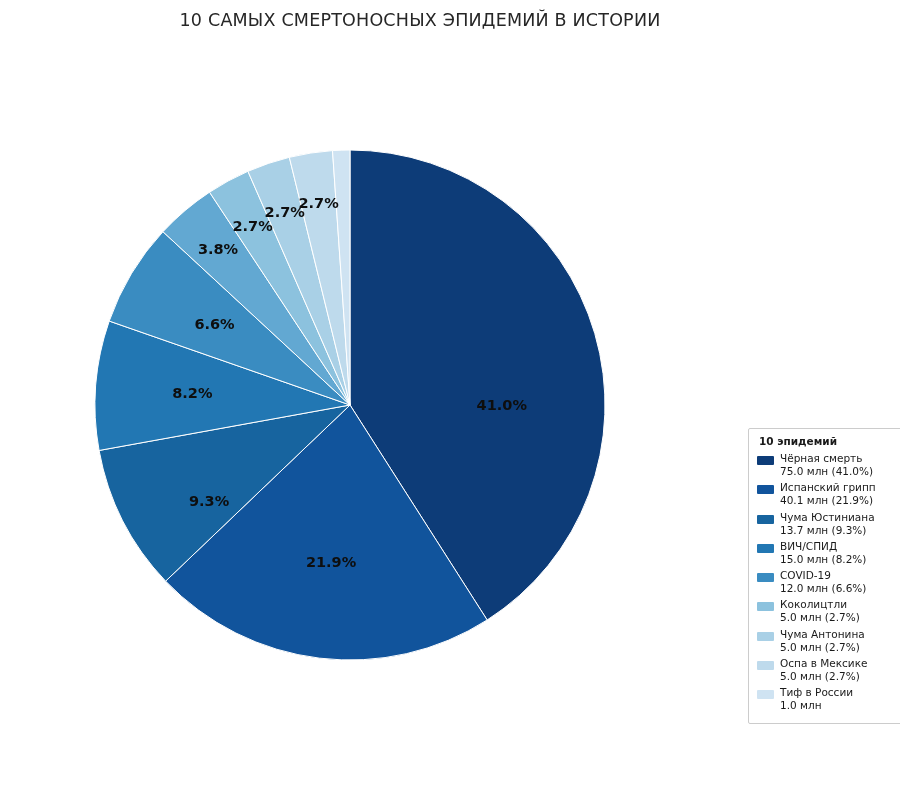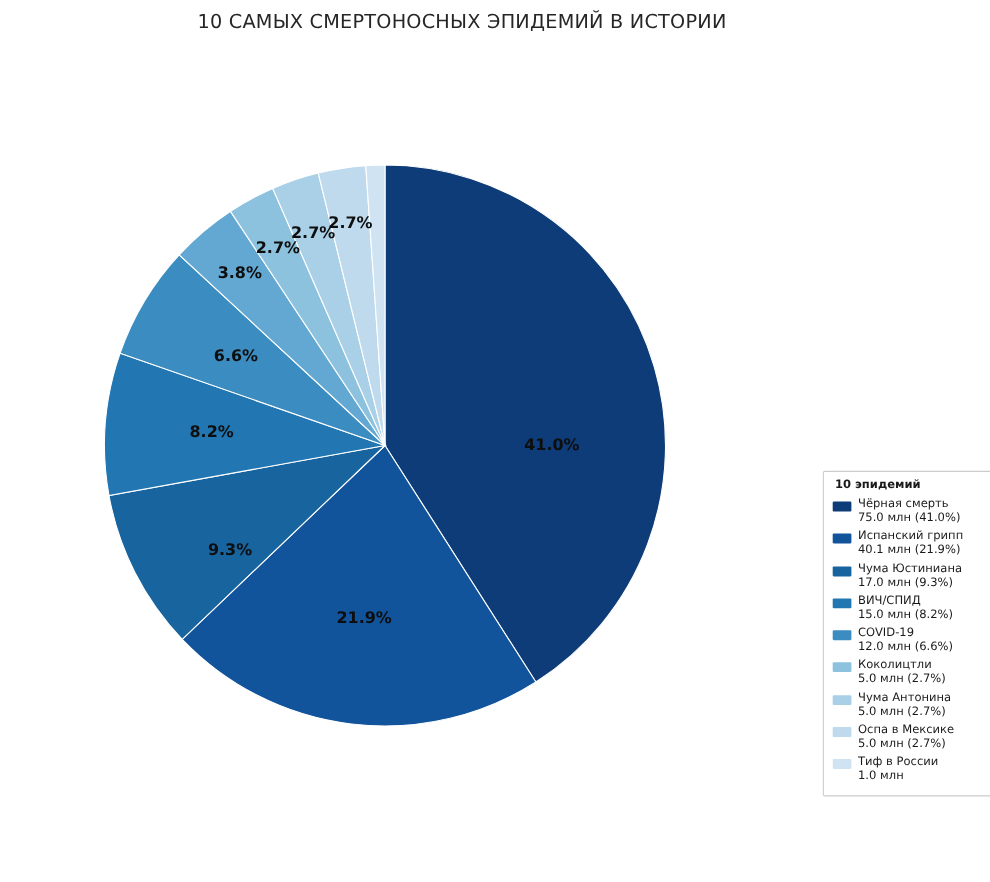--- a/index.html
+++ b/index.html
@@ -131,21 +131,21 @@
 75.0 млн (41.0%)</span>
         </div>
         <div class="legend-row">
           <span class="legend-swatch" style="background: rgb(17, 84, 156);"></span>
           <span class="legend-text">Испанский грипп
 40.1 млн (21.9%)</span>
         </div>
         <div class="legend-row">
           <span class="legend-swatch" style="background: rgb(23, 100, 159);"></span>
           <span class="legend-text">Чума Юстиниана
-17.0 млн (9.3%)</span>
+13.7 млн (9.3%)</span>
         </div>
         <div class="legend-row">
           <span class="legend-swatch" style="background: rgb(34, 119, 179);"></span>
           <span class="legend-text">ВИЧ/СПИД
 15.0 млн (8.2%)</span>
         </div>
         <div class="legend-row">
           <span class="legend-swatch" style="background: rgb(58, 140, 193);"></span>
           <span class="legend-text">COVID-19
 12.0 млн (6.6%)</span>

